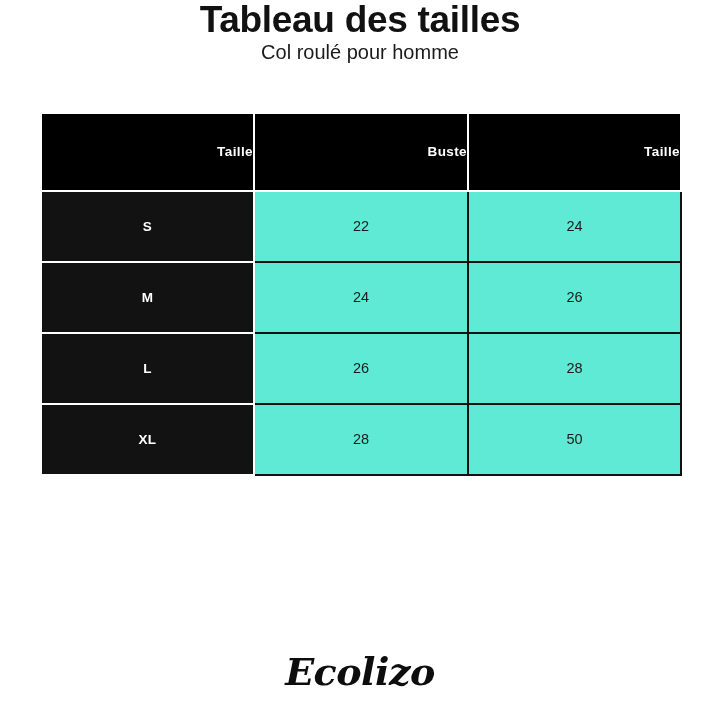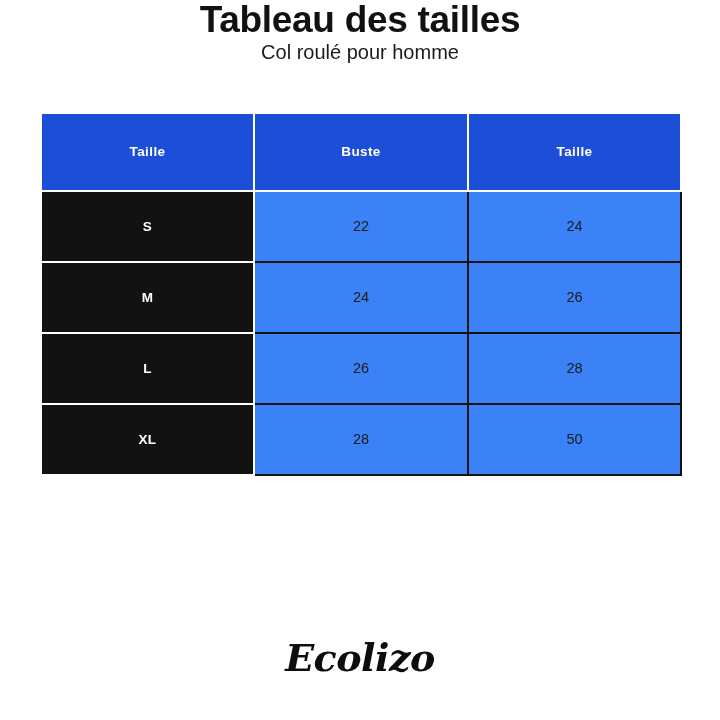--- a/index.html
+++ b/index.html
@@ -52,51 +52,52 @@
 
   table.size-table th,
   table.size-table td {
     border: 2px solid #ffffff;
     height: 69px;
     text-align: center;
     vertical-align: middle;
     padding: 0;
   }
   table.size-table thead th {
-    background: #1d4ed8;
+    background: #000000;
     color: #ffffff;
     font-size: 13.5px;
     font-weight: bold;
     letter-spacing: 0.4px;
     height: 76px;
+    text-align: right;
   }
   table.size-table tbody td.label-cell {
     background: #121212;
     color: #ffffff;
     font-size: 13.5px;
     font-weight: bold;
     letter-spacing: 0.4px;
   }
   table.size-table tbody td.value-cell {
-    background: #3b82f6;
+    background: #5eead4;
     color: #1b1b1b;
     font-size: 14.5px;
     font-weight: normal;
     border-color: #121212;
   }
   
   .table-wrap {
     background: #121212;
     padding: 0;
   }
   .brand {
     position: absolute;
     left: 0;
     right: 0;
-    bottom: 40px;
+    bottom: 26px;
     text-align: center;
     font-family: "DejaVu Serif", serif;
     font-style: italic;
     font-weight: bold;
     font-size: 38px;
     letter-spacing: -0.5px;
     color: #0d0d0d;
   }
 </style>
 </head>

